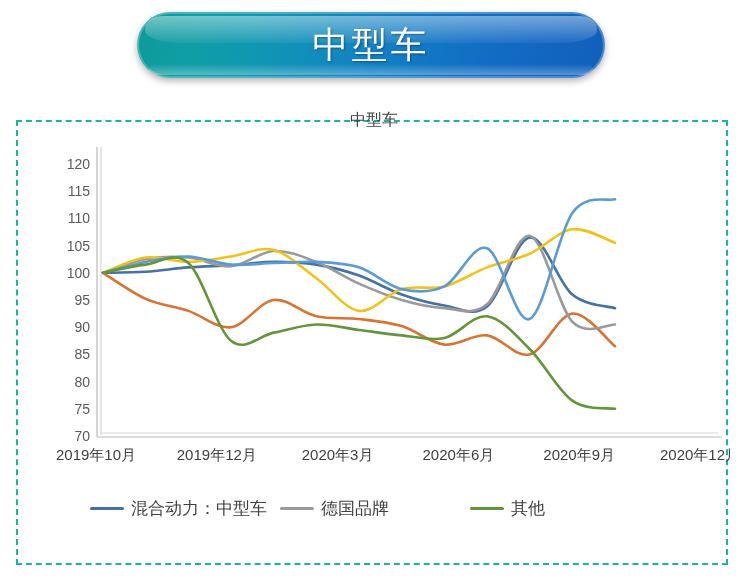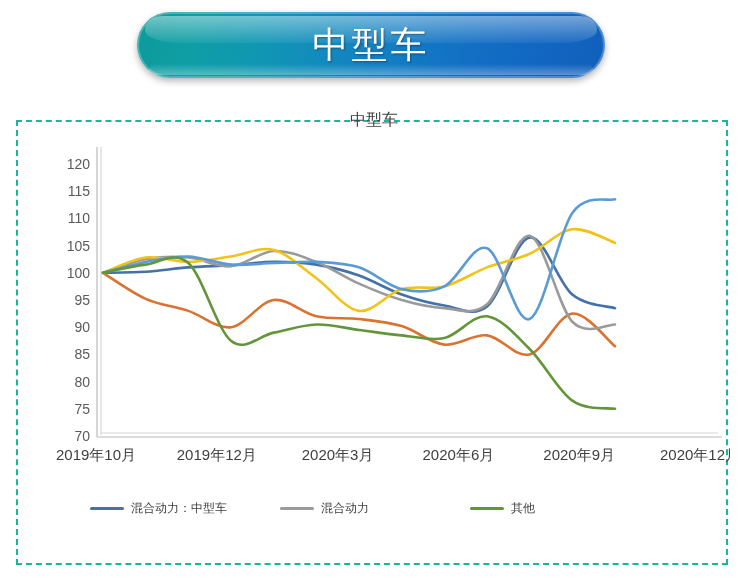--- a/index.html
+++ b/index.html
@@ -137,21 +137,21 @@
     align-items: center;
   }
   .legend-swatch {
     width: 34px;
     height: 3px;
     border-radius: 2px;
     margin-right: 7px;
     flex: 0 0 auto;
   }
   .legend-label {
-    font-size: 12px;
+    font-size: 17px;
     color: #404040;
     white-space: nowrap;
   }
 </style>
 </head>
 <body>
 
 <div id="banner-wrap">
   <div id="title-banner">
     <div id="banner-gloss"></div>
@@ -202,21 +202,21 @@
       </g>
   </svg>
 
   <div id="legend">
       <div class="legend-item">
         <span class="legend-swatch" style="background: rgb(68, 114, 168);"></span>
         <span class="legend-label">混合动力：中型车</span>
       </div>
       <div class="legend-item">
         <span class="legend-swatch" style="background: rgb(154, 154, 154);"></span>
-        <span class="legend-label">混合动力</span>
+        <span class="legend-label">德国品牌</span>
       </div>
       <div class="legend-item">
         <span class="legend-swatch" style="background: rgb(99, 149, 58);"></span>
         <span class="legend-label">其他</span>
       </div>
     </div>
 
 </div>
 
 </body></html>

